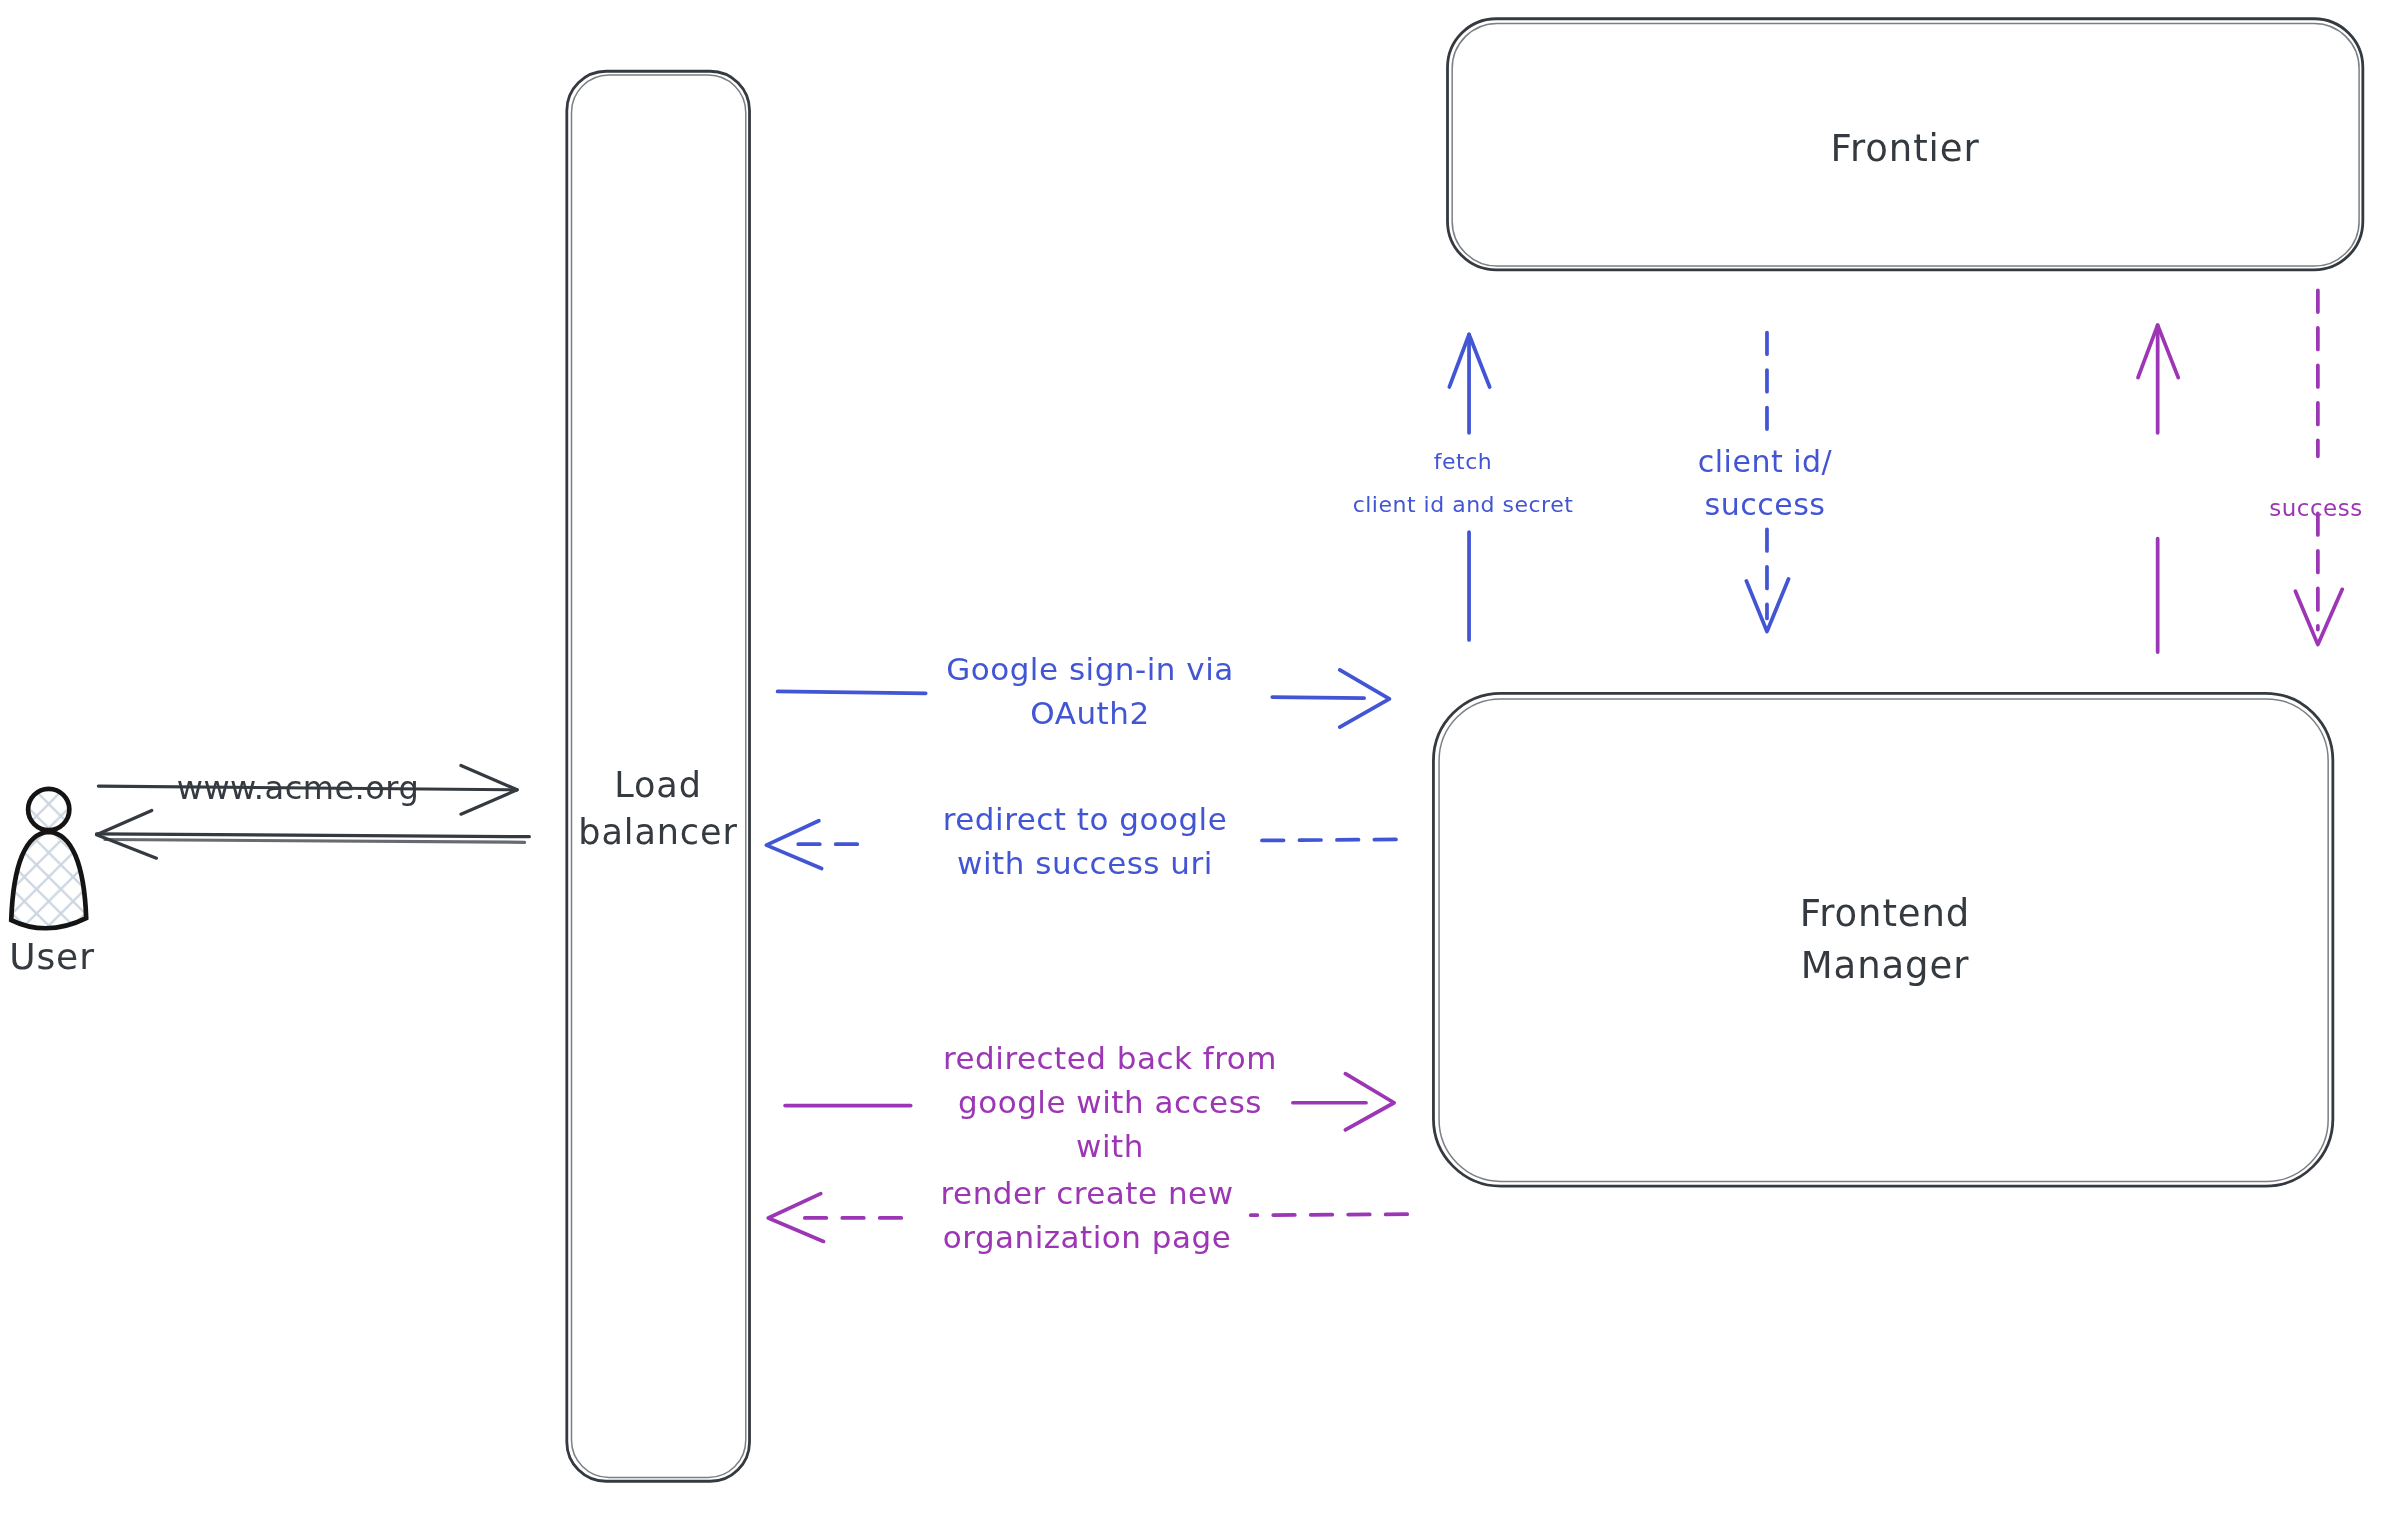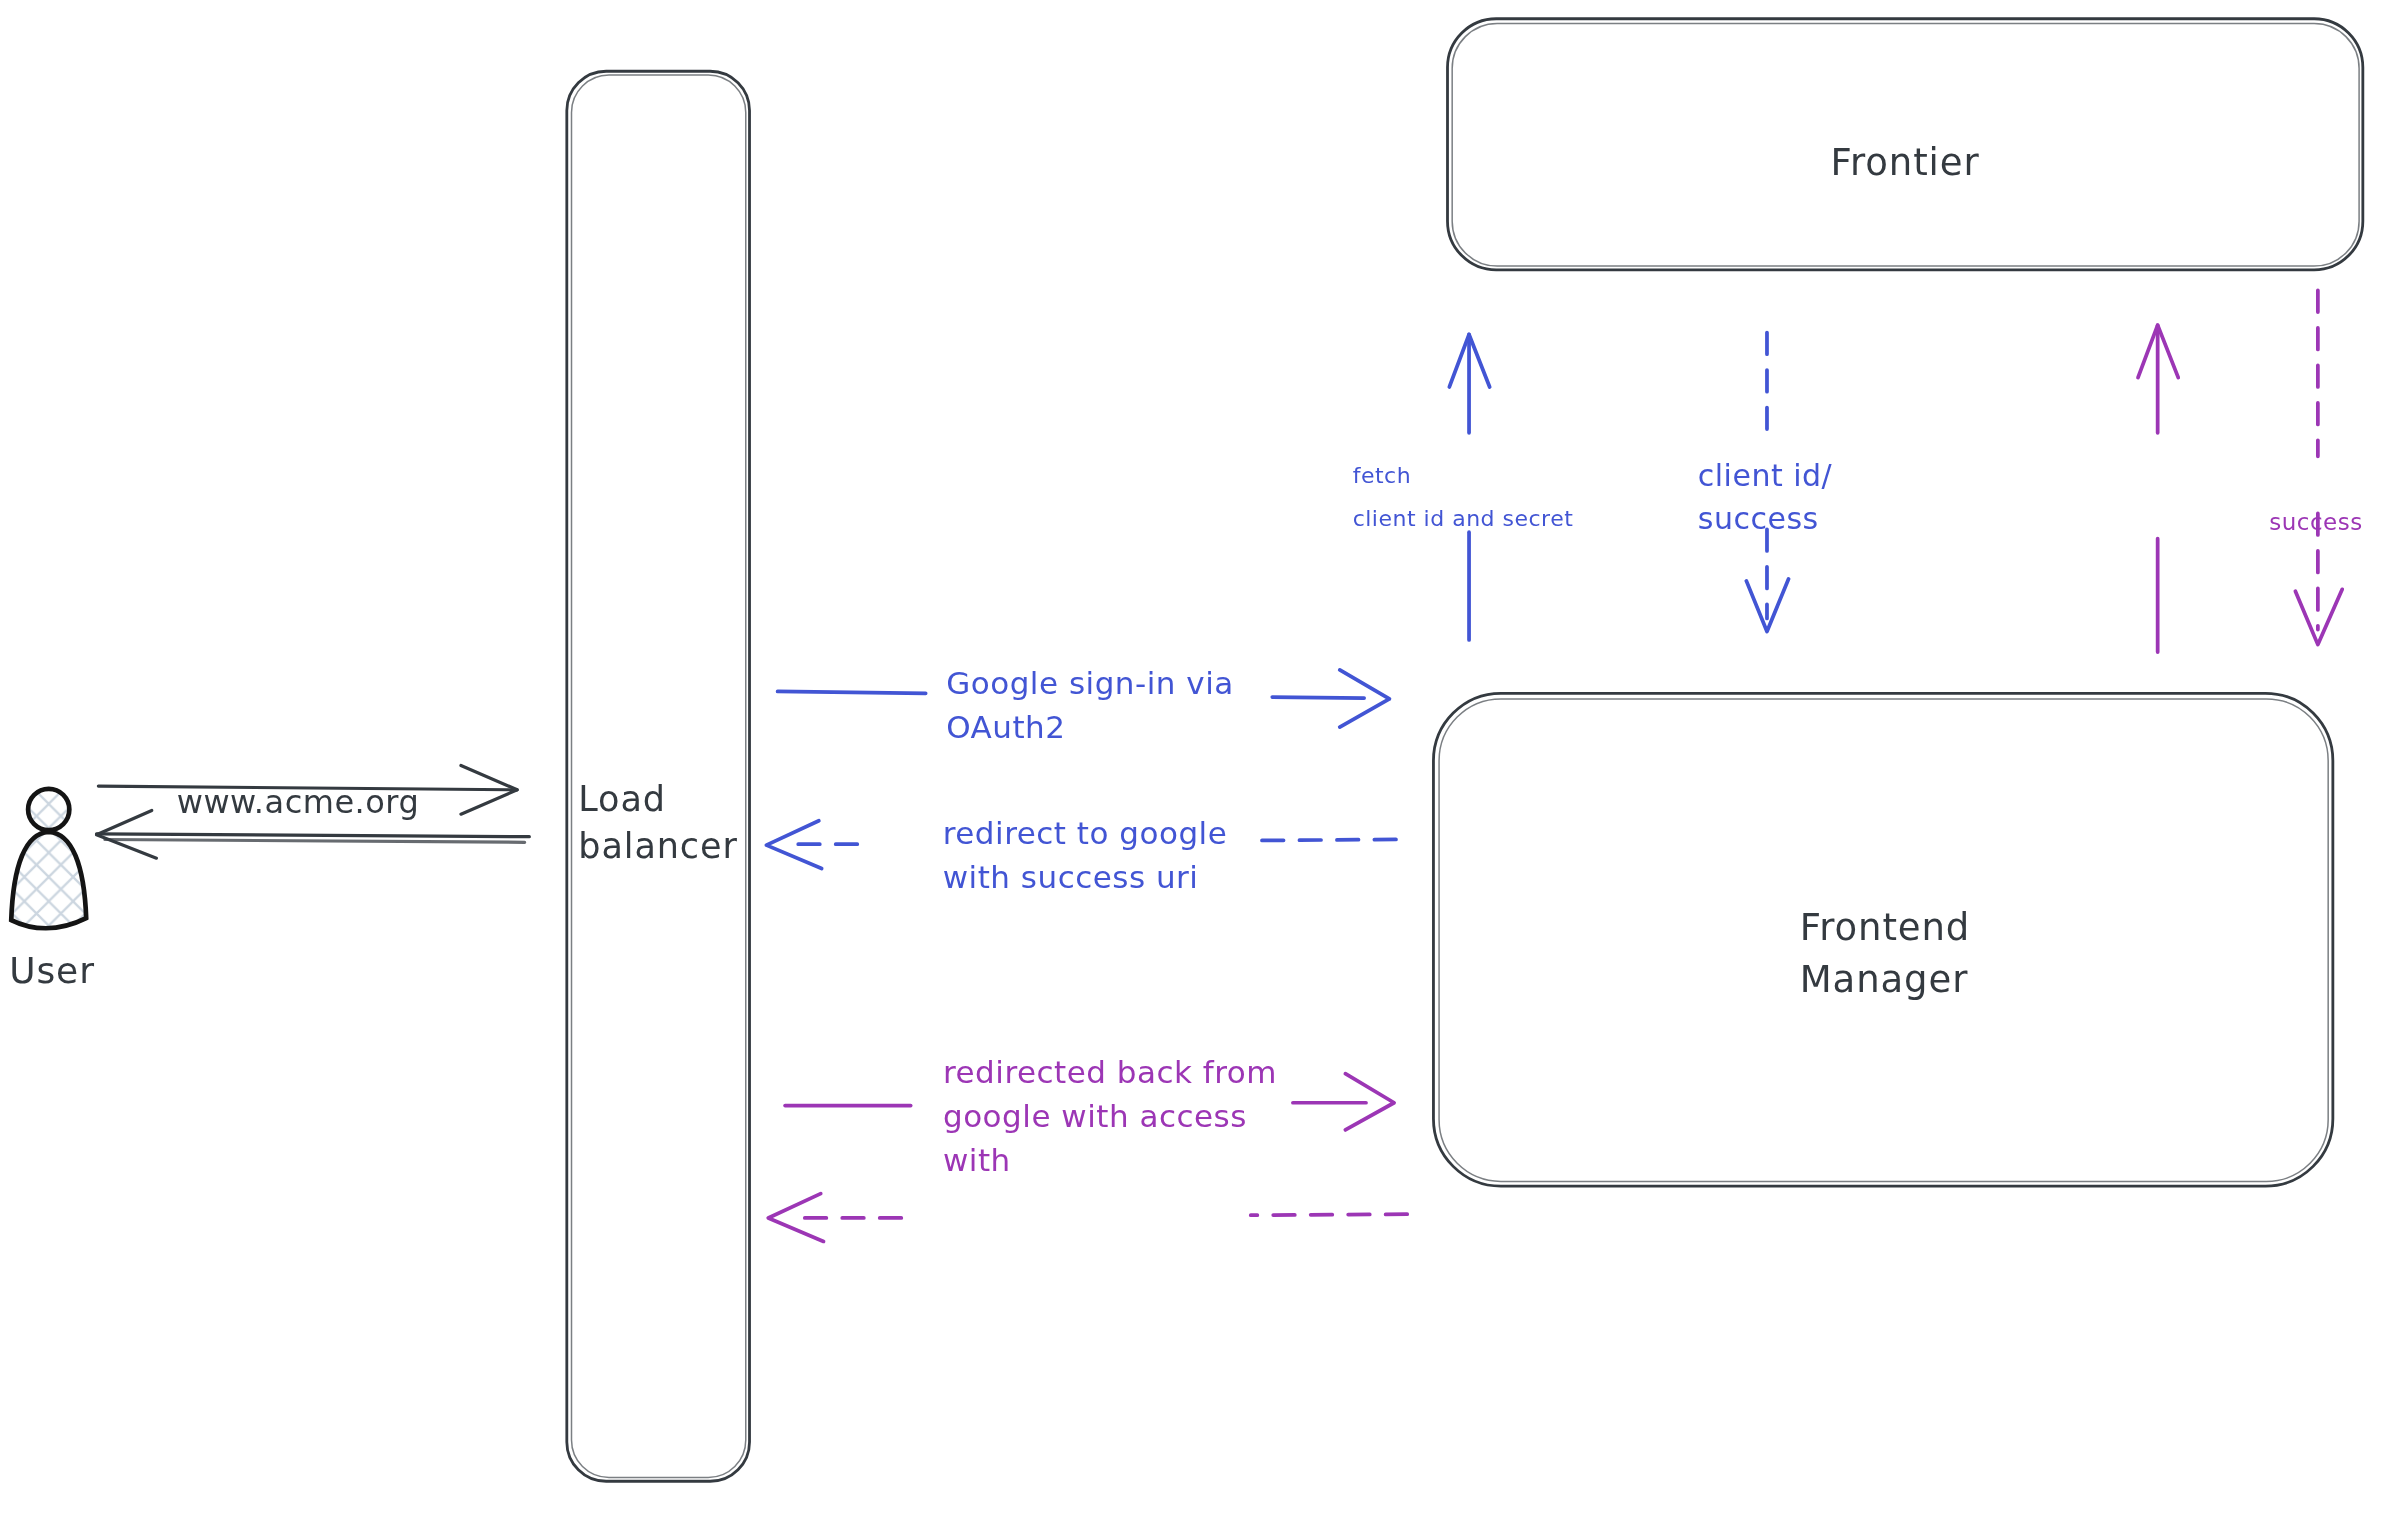--- a/index.html
+++ b/index.html
@@ -1,19 +1,19 @@
 <!DOCTYPE html>
 <html style="--ink: #343a40; --blue: #4255d4; --purple: #9c36b5; --hatch: #ccd6e0;font-size:15px"><head>
 <meta charset="utf-8">
 <style>
   html,body{margin:0;padding:0;background:#ffffff;}
   #canvas{position:relative;width:2405px;height:1530px;background:#ffffff;overflow:hidden;
           font-family:"DejaVu Sans",sans-serif;}
   #diagram-svg{position:absolute;left:0;top:0;}
-  .lbl{position:absolute;transform:translate(-50%,-50%);text-align:left;white-space:nowrap;margin-top:14px;}
+  .lbl{position:absolute;transform:translate(-50%,-50%);text-align:center;white-space:nowrap;}
   .ink{color:var(--ink);}
   .blue{color:var(--blue);}
   .purple{color:var(--purple);}
   .node-lbl{font-size:35px;line-height:47px;letter-spacing:0.9px;}
   .edge-lbl{font-size:31px;line-height:44px;letter-spacing:0.5px;}
   .s-ink{stroke:var(--ink);}
   .s-blue{stroke:var(--blue);}
   .s-purple{stroke:var(--purple);}
   .nofill{fill:none;}
   .box{fill:#ffffff;stroke-width:3;}
@@ -140,20 +140,24 @@
     <div>redirect to google</div>
     <div>with success uri</div>
   </div>
 
   <div class="lbl edge-lbl purple" style="left:1110px;top:1102px;">
     <div>redirected back from</div>
     <div>google with access</div>
     <div>with</div>
   </div>
 
+  <div class="lbl edge-lbl purple" style="left:1087px;top:1215px;">
+    <div>render create new</div>
+    <div>organization page</div>
+  </div>
 
   <div class="lbl edge-lbl blue" style="left:1463px;top:483px;font-size:22px;line-height:43px;">
     <div>fetch</div>
     <div>client id and secret</div>
   </div>
 
   <div class="lbl edge-lbl blue" style="left:1765px;top:483px;font-size:30px;line-height:43px;">
     <div>client id/</div>
     <div>success</div>
   </div>

